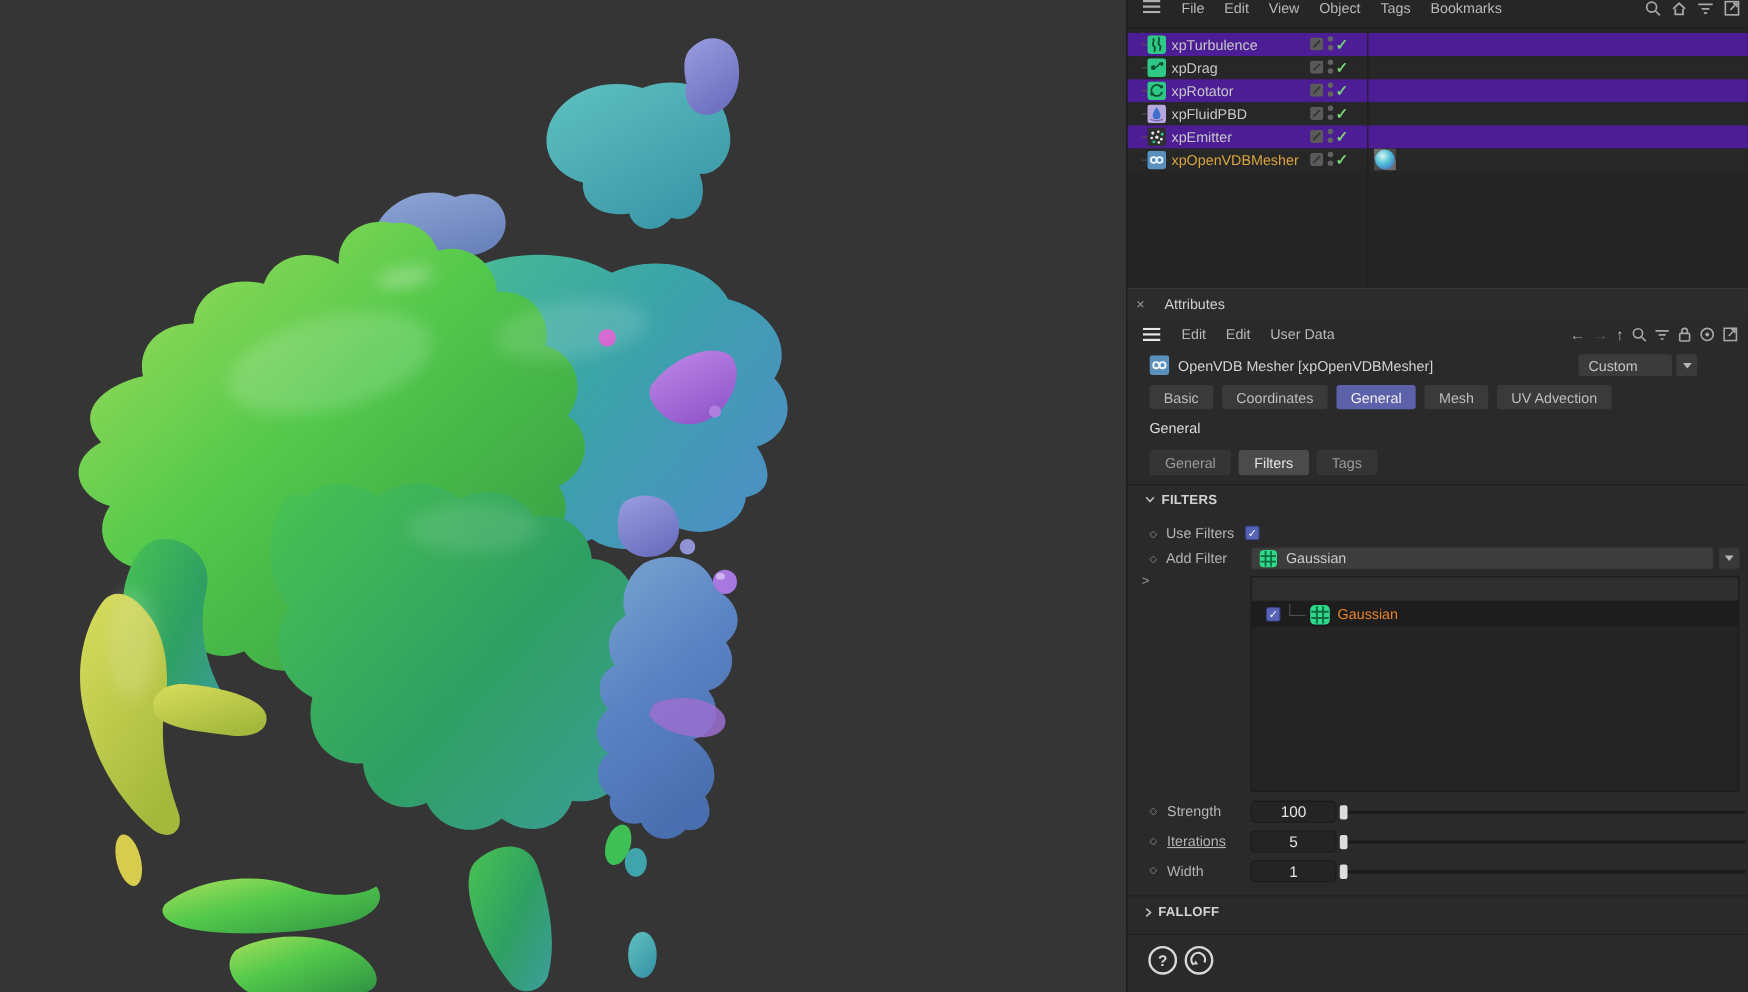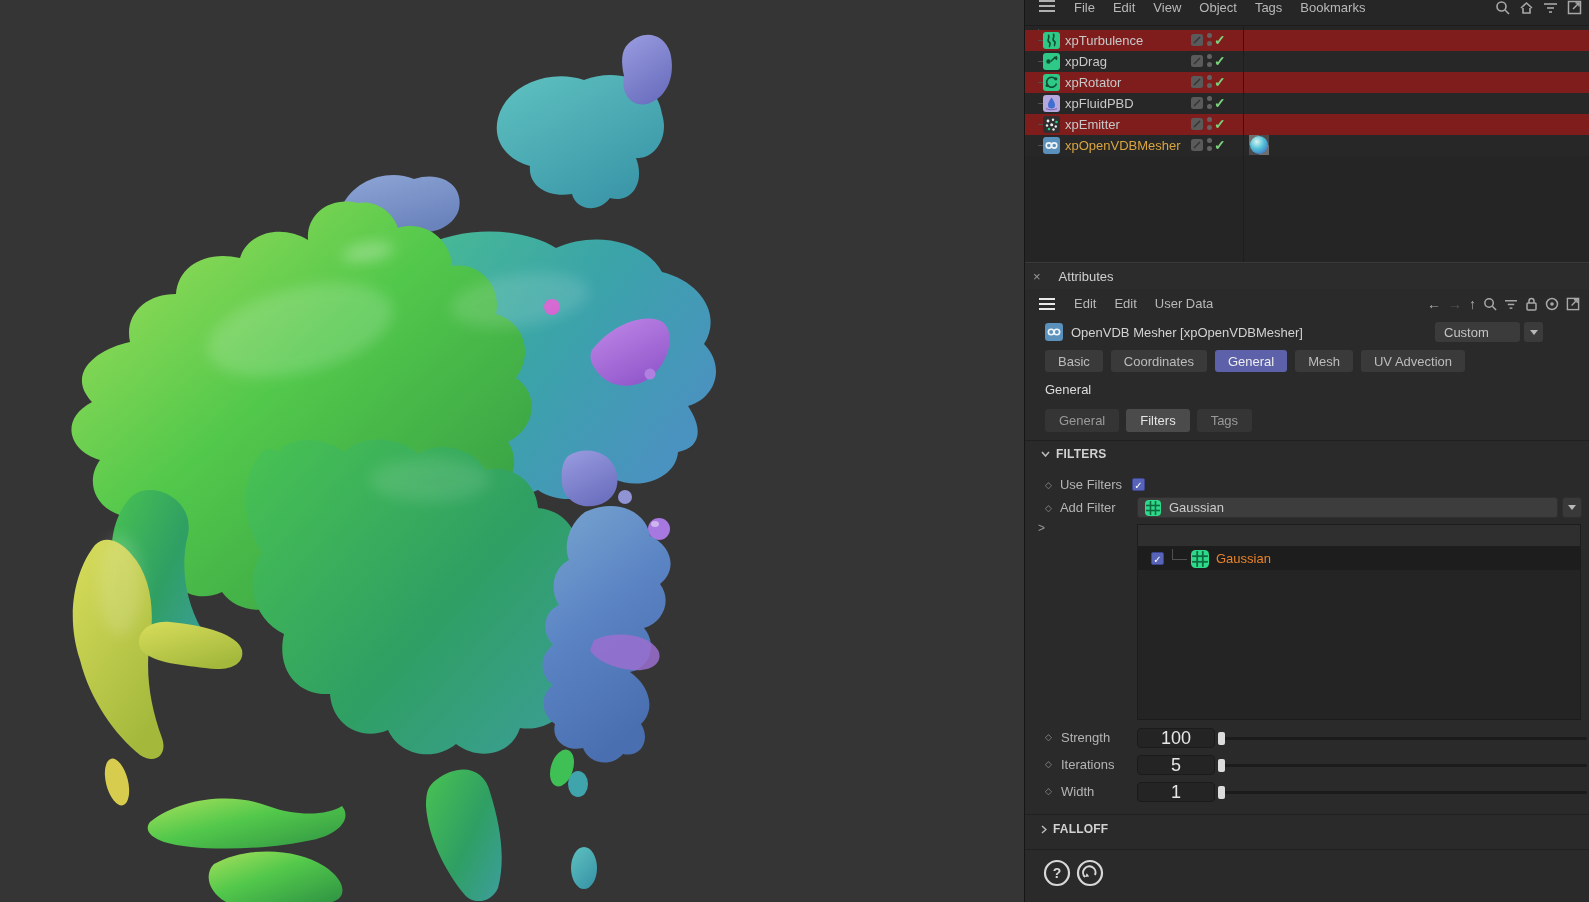--- a/index.html
+++ b/index.html
@@ -14,21 +14,21 @@
   .om-menubar{position:absolute;left:0;top:0;width:565px;height:25px;background:#262626;
               display:flex;align-items:flex-start;border-bottom:1px solid #1d1d1d;}
   .om-menubar .burger{margin-left:14px;margin-right:10px;}
   .menu-item{padding:0 9px;color:#b8b8b8;cursor:default;}
   .bar-icons{margin-left:auto;display:flex;align-items:center;gap:9px;padding-right:8px;}
   .bar-icons svg{display:block;}
 
   
   .omgr{position:absolute;left:0;top:26px;width:565px;height:236px;background:#252525;overflow:hidden;}
   .om-row{position:absolute;left:0;width:565px;height:21px;display:flex;align-items:center;}
-  .om-row.alt{background:#7f1d1d;} .om-row.base{background:#272727;padding-left:33px;}
+  .om-row.alt{background:#4c1d95;} .om-row.base{background:#272727;padding-left:33px;}
   .om-col-divider{position:absolute;left:218px;top:0;width:1px;height:236px;background:#1e1e1e;}
   .tree-v{position:absolute;left:13px;top:3px;width:1px;height:119px;background:#4f4f4f;}
   .tree-h{position:absolute;left:13px;width:5px;height:1px;background:#4f4f4f;}
   .om-icon{position:absolute;left:18px;width:17px;height:17px;top:2px;}
   .om-name{position:absolute;left:40px;top:3px;white-space:nowrap;color:#c8c8c8;}
   .om-name.sel{color:#d9a53f;}
   .tgl-sq{position:absolute;left:166px;top:4px;width:12px;height:12px;}
   .tgl-dots{position:absolute;left:182px;top:3px;width:5px;height:14px;}
   .tgl-dots i{display:block;width:5px;height:5px;border-radius:50%;background:#636363;margin-bottom:3px;}
   .om-check{position:absolute;left:189px;top:2px;color:#7ad37a;font-size:14px;font-weight:bold;}
@@ -63,21 +63,21 @@
   .subtabs{position:absolute;left:20px;top:146px;display:flex;gap:7px;}
   .subtab{height:23px;background:#353535;border-radius:3px;color:#9a9a9a;display:flex;align-items:center;padding:0 14px;}
   .subtab.sel{background:#4b4b4b;color:#e4e4e4;}
   .hdiv{position:absolute;left:0;width:565px;height:1px;background:#202020;}
 
   .grp-head{position:absolute;left:16px;display:flex;align-items:center;gap:6px;color:#d2d2d2;
             font-weight:bold;font-size:12px;letter-spacing:.2px;}
   .diamond{color:#8f8f8f;font-size:9px;}
   .frow{position:absolute;display:flex;align-items:center;color:#b4b4b4;}
   .frow .lbl{margin-left:8px;}
-  .lbl.mod{color:#e0872e;}
+  .lbl.mod{color:#e0872e;text-decoration:underline;}
   .checkbox{width:13px;height:13px;background:#5864b8;border-radius:2px;color:#fff;font-size:10px;
             line-height:13px;text-align:center;border:1px solid #3c4690;box-sizing:border-box;}
   .combo{position:absolute;left:112px;width:421px;height:21px;background:#3d3d3d;border-radius:3px;
          display:flex;align-items:center;color:#cccccc;border:1px solid #303030;box-sizing:border-box;}
   .combo .gicon{margin:0 8px 0 7px;}
   .combo-arrow{position:absolute;left:537px;width:20px;height:21px;background:#393939;border-radius:3px;
          display:flex;align-items:center;justify-content:center;border:1px solid #2e2e2e;box-sizing:border-box;}
   .caret{width:0;height:0;border-left:4px solid transparent;border-right:4px solid transparent;
          border-top:5px solid #b8b8b8;}
   .expander{position:absolute;left:13px;color:#9a9a9a;font-size:12px;}
@@ -88,21 +88,21 @@
   .list-row{height:23px;background:#1d1d1d;display:flex;align-items:center;}
   .list-row .checkbox{margin-left:13px;}
   .elbow{width:14px;height:10px;border-left:1px solid #4f4f4f;border-bottom:1px solid #4f4f4f;
          margin:-8px 4px 0 8px;}
   .list-row .name{color:#e8832b;margin-left:7px;}
 
   .srow{position:absolute;left:0;width:565px;height:20px;}
   .srow .diamond{position:absolute;left:20px;top:4px;}
   .srow .lbl{position:absolute;left:36px;top:2px;color:#b4b4b4;}
   .valbox{position:absolute;left:112px;top:0;width:78px;height:20px;background:#242424;border:1px solid #1b1b1b;
-          border-radius:4px;box-sizing:border-box;color:#e6e6e6;font-size:18px;text-align:center;line-height:18px;}
+          border-radius:4px;box-sizing:border-box;color:#e6e6e6;font-size:14px;text-align:center;line-height:18px;}
   .track{position:absolute;left:197px;top:9px;width:365px;height:3px;background:#1b1b1b;border-radius:2px;}
   .fill{position:relative;height:3px;background:#5b62a8;border-radius:2px;}
   .handle{position:absolute;right:-3px;top:-5px;width:7px;height:13px;background:#dcdcdc;border-radius:2px;}
 
   .foot-icons{position:absolute;left:18px;top:596px;display:flex;gap:5px;}
   .foot-icons svg{display:block;}
 </style>
 </head>
 <body>
 

